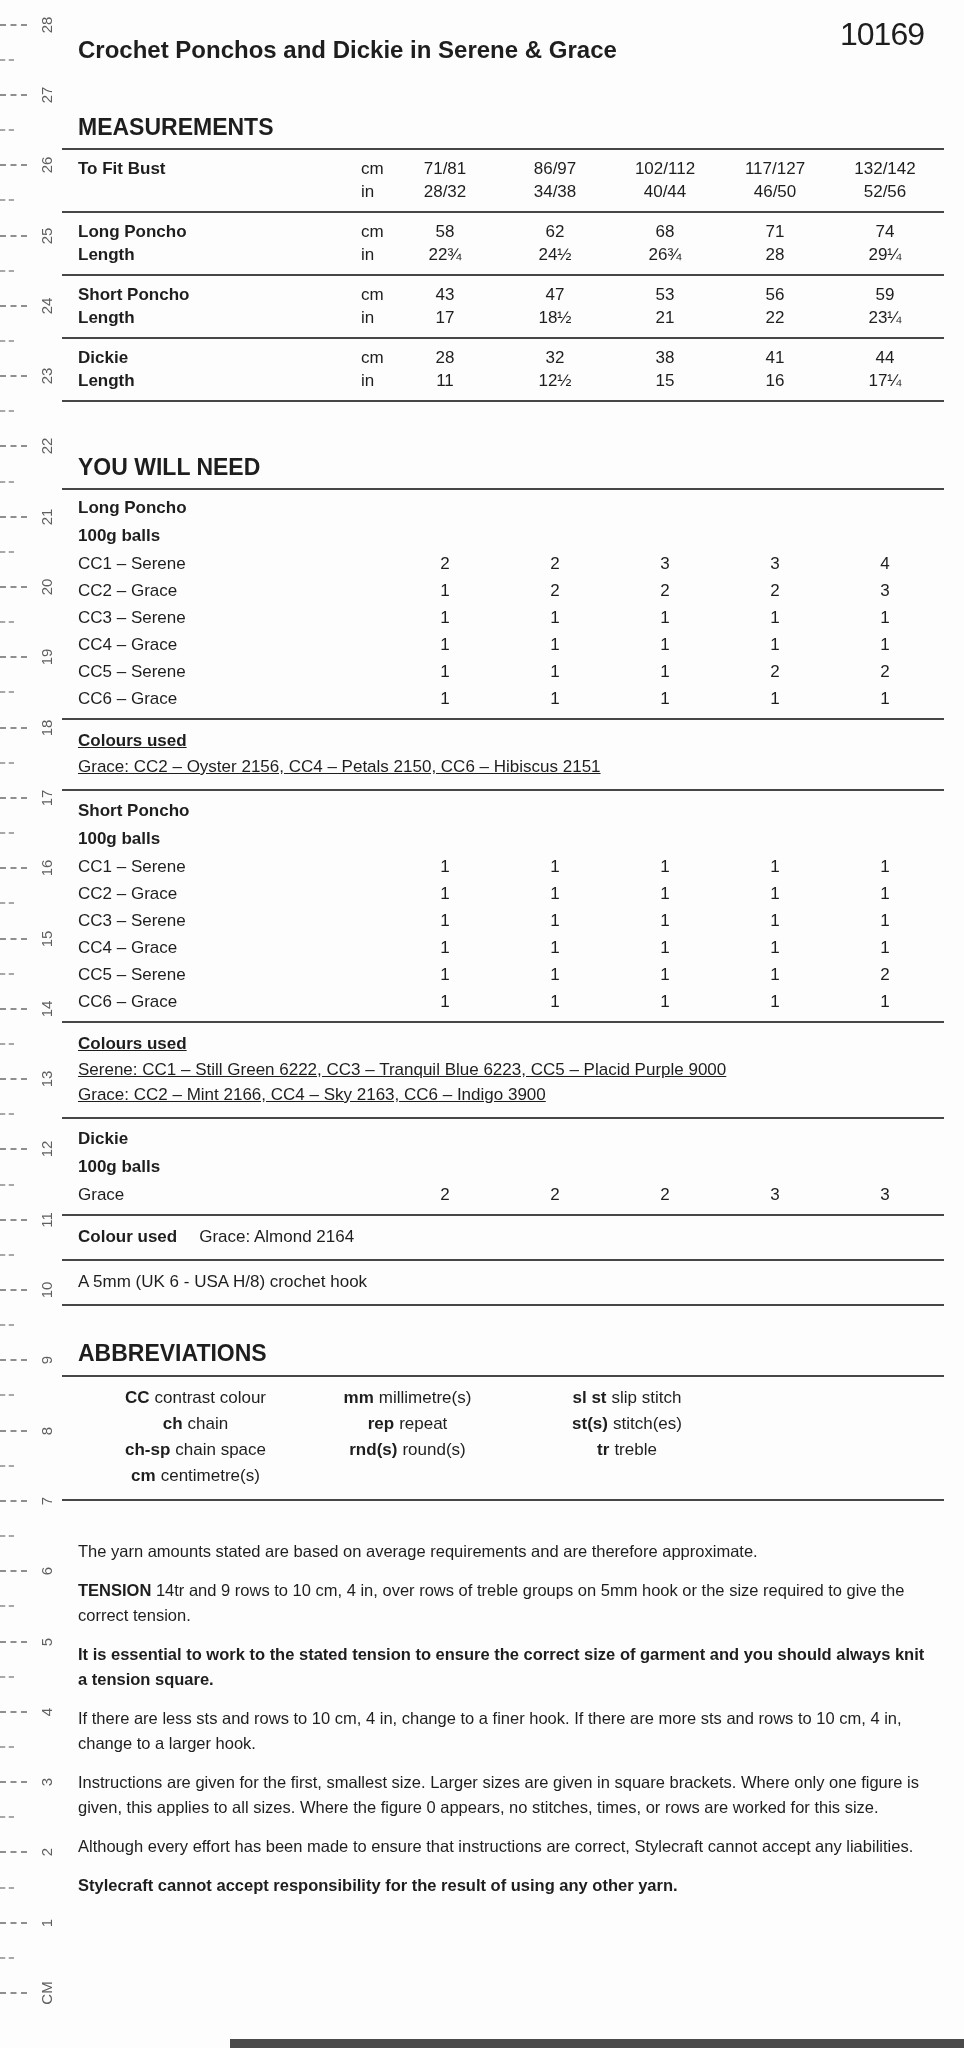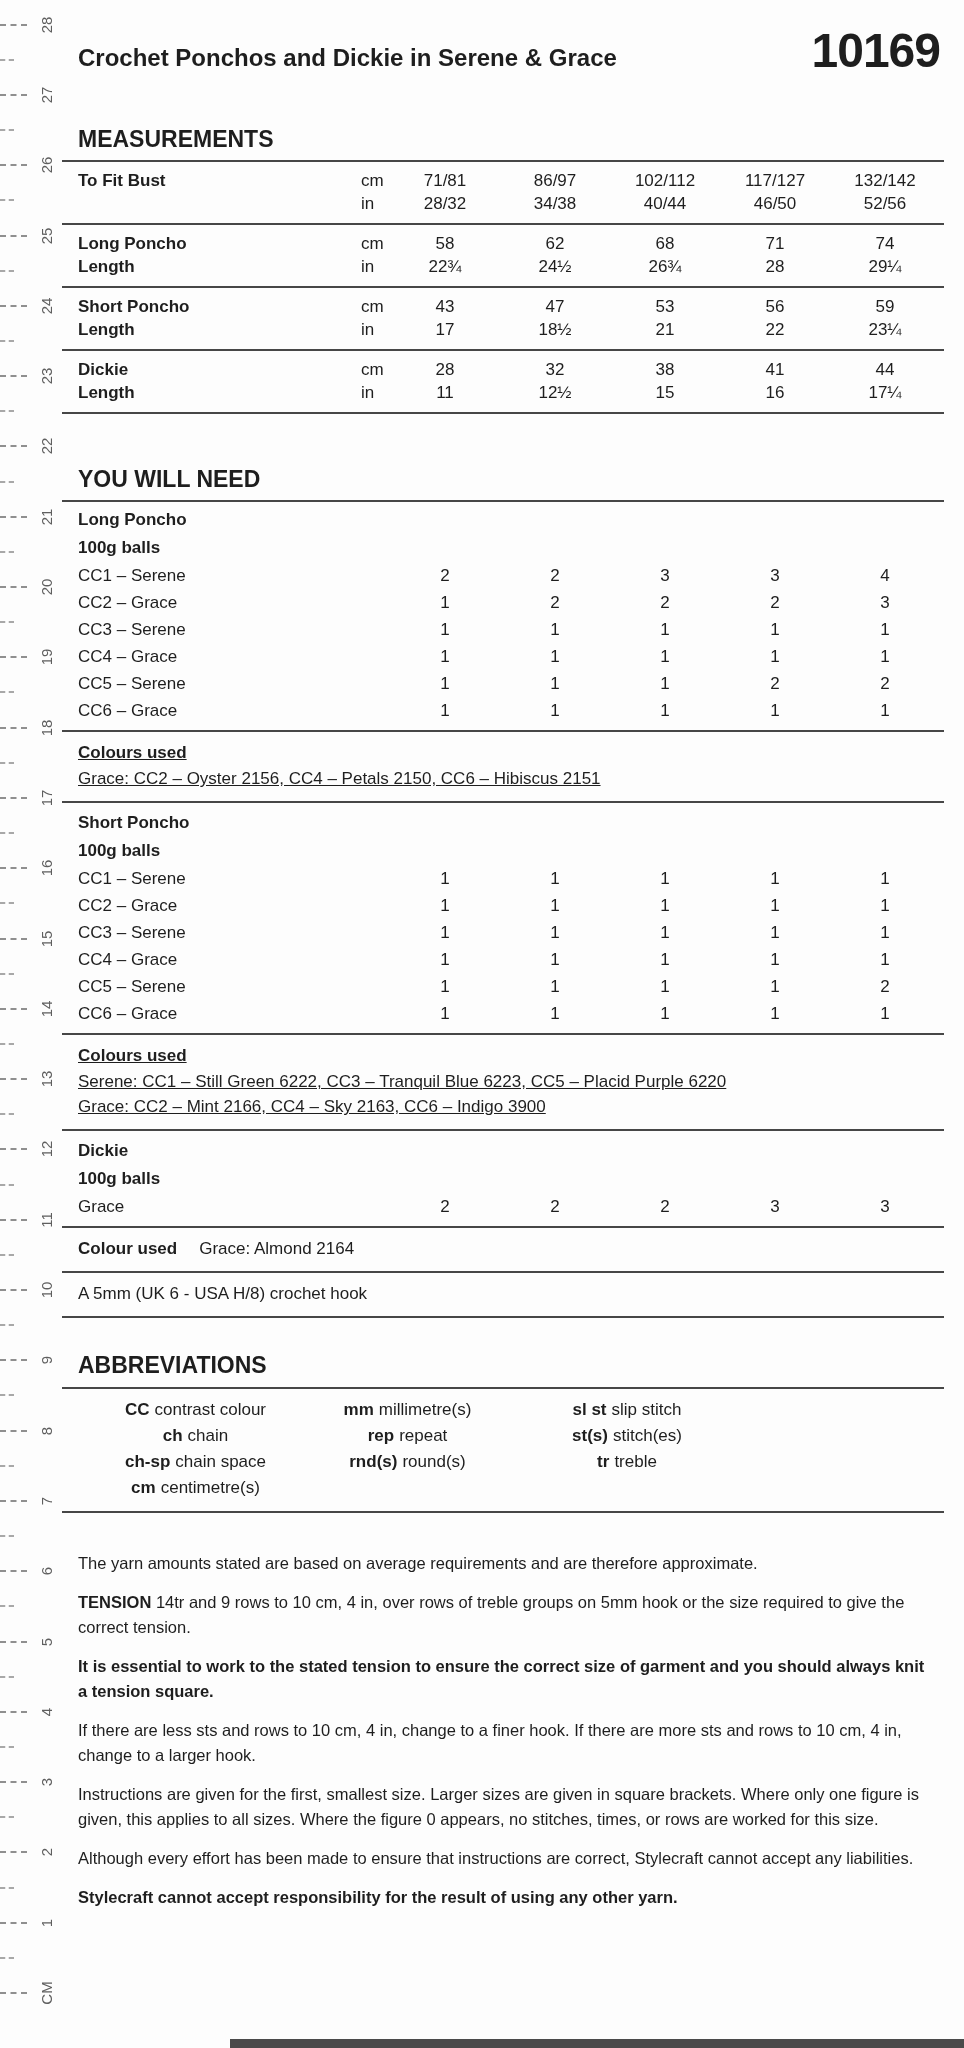--- a/index.html
+++ b/index.html
@@ -8,25 +8,25 @@
 
   
   .ruler{position:absolute;left:0;top:0;width:60px;height:2048px;}
   .tick{position:absolute;height:0;border-top:2px dashed #8f8f8f;}
   .tick.major{left:0;width:27px;}
   .tick.minor{left:0;width:14px;border-top-color:#a8a8a8;}
   .ruler-label{position:absolute;left:24px;width:46px;height:16px;line-height:16px;
     text-align:center;font-size:15px;color:#5f5f5f;transform:rotate(-90deg);}
 
   
-  .content{position:absolute;left:62px;top:8px;width:882px;}
+  .content{position:absolute;left:62px;top:0;width:882px;}
 
   .hdr{display:flex;align-items:flex-start;justify-content:space-between;margin-top:18px;}
   .title{font-size:24px;font-weight:bold;margin-left:16px;margin-top:18px;letter-spacing:0;}
-  .patno{font-size:48px;font-weight:700;margin-right:4px;letter-spacing:-1px;line-height:1.05;}
+  .patno{font-size:32px;font-weight:400;margin-right:20px;letter-spacing:-1px;line-height:1.05;}
 
   .h2{font-size:23px;font-weight:bold;margin-left:16px;}
   .rule{height:0;border-top:2px solid #474747;}
 
   
   .m-head{margin-top:50px;}
   .m-rule{margin-top:7px;}
   .m-row{display:grid;grid-template-columns:250px 62px repeat(5,110px);padding:7px 0 8px 16px;font-size:17px;line-height:23px;}
   .m-label{font-weight:bold;}
   .m-unit div{padding-left:33px;}
@@ -402,21 +402,21 @@
         <div>CC6 – Grace</div>
         <div class="b-val">1</div>
           <div class="b-val">1</div>
           <div class="b-val">1</div>
           <div class="b-val">1</div>
           <div class="b-val">1</div>
       </div>
       <div class="rule sect-rule"></div>
       <div class="colours">
         <div class="c-head">Colours used</div>
-        <div>Serene: CC1 – Still Green 6222, CC3 – Tranquil Blue 6223, CC5 – Placid Purple 6220</div>
+        <div>Serene: CC1 – Still Green 6222, CC3 – Tranquil Blue 6223, CC5 – Placid Purple 9000</div>
         <div>Grace: CC2 – Mint 2166, CC4 – Sky 2163, CC6 – Indigo 3900</div>
       </div>
       <div class="rule sect-rule"></div>
     </div>
 
     <div>
       <div class="sub-title">Dickie</div>
       <div class="sub-title">100g balls</div>
       <div class="b-row">
         <div>Grace</div>

